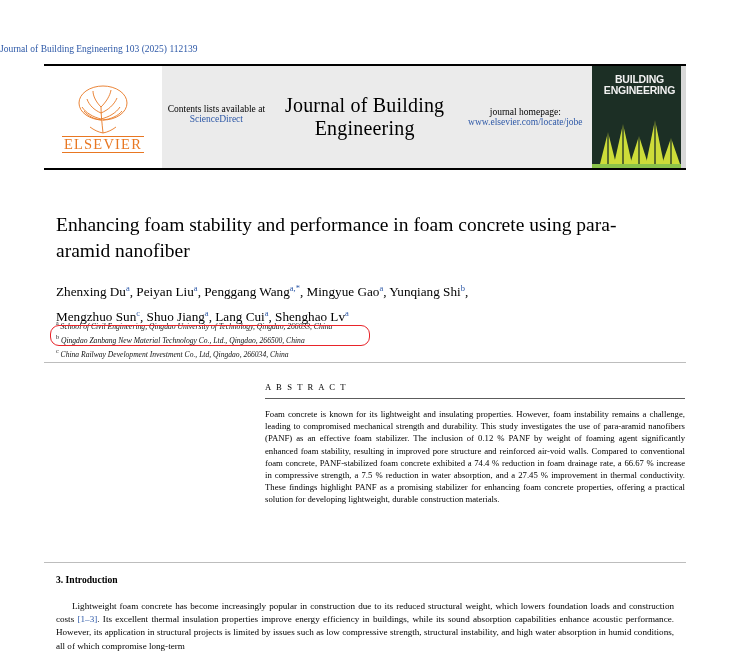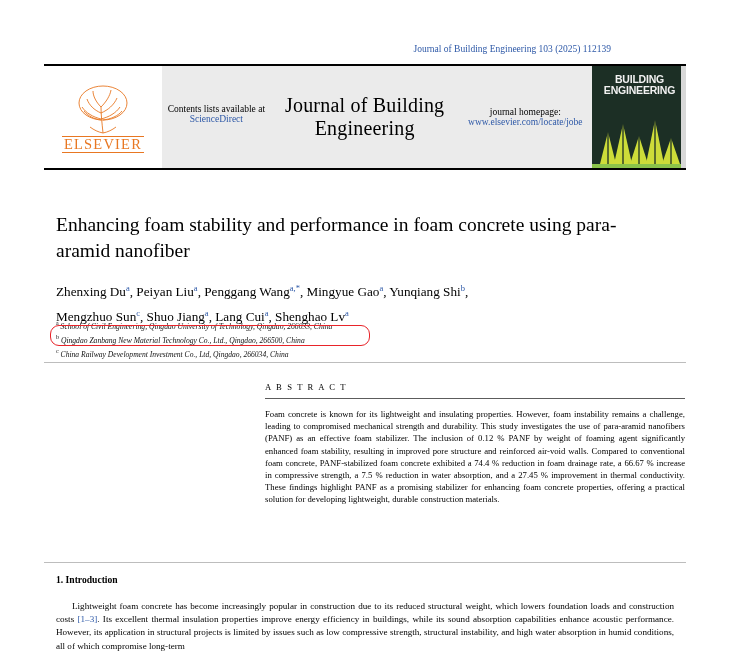--- a/index.html
+++ b/index.html
@@ -21,21 +21,21 @@
     height: 654px;
     background: #fff;
   }
 
   
   .running-head {
     position: absolute;
     top: 44px;
     left: 0;
     width: 611px;
-    text-align: right;
+    text-align: left;
     font-size: 9.5px;
     color: #2d58a7;
     font-family: "Liberation Serif", serif;
   }
 
   
   .masthead {
     position: absolute;
     top: 64px;
     left: 44px;
@@ -341,18 +341,18 @@
   <div class="rule-top"></div>
   <div class="rule-bottom"></div>
 
 
   <div class="abstract-col">
     <div class="sec-head">A B S T R A C T</div>
     <div class="abstract-rule"></div>
     <div class="abstract-text">Foam concrete is known for its lightweight and insulating properties. However, foam instability remains a challenge, leading to compromised mechanical strength and durability. This study investigates the use of para-aramid nanofibers (PANF) as an effective foam stabilizer. The inclusion of 0.12 % PANF by weight of foaming agent significantly enhanced foam stability, resulting in improved pore structure and reinforced air-void walls. Compared to conventional foam concrete, PANF-stabilized foam concrete exhibited a 74.4 % reduction in foam drainage rate, a 66.67 % increase in compressive strength, a 7.5 % reduction in water absorption, and a 27.45 % improvement in thermal conductivity. These findings highlight PANF as a promising stabilizer for enhancing foam concrete properties, offering a practical solution for developing lightweight, durable construction materials.</div>
   </div>
 
-  <div class="intro-head">1. Introduction</div>
+  <div class="intro-head">3. Introduction</div>
   <div class="intro-body">
     <span class="indent"><span>Lightweight foam concrete has become increasingly popular in construction due to its reduced structural weight, which lowers foundation loads and construction costs </span><a href="#">[1–3]</a><span>. Its excellent thermal insulation properties improve energy efficiency in buildings, while its sound absorption capabilities enhance acoustic performance. However, its application in structural projects is limited by issues such as low compressive strength, structural instability, and high water absorption in humid conditions, all of which compromise long-term</span></span>
   </div>
 
 </div>
 
 </body></html>

